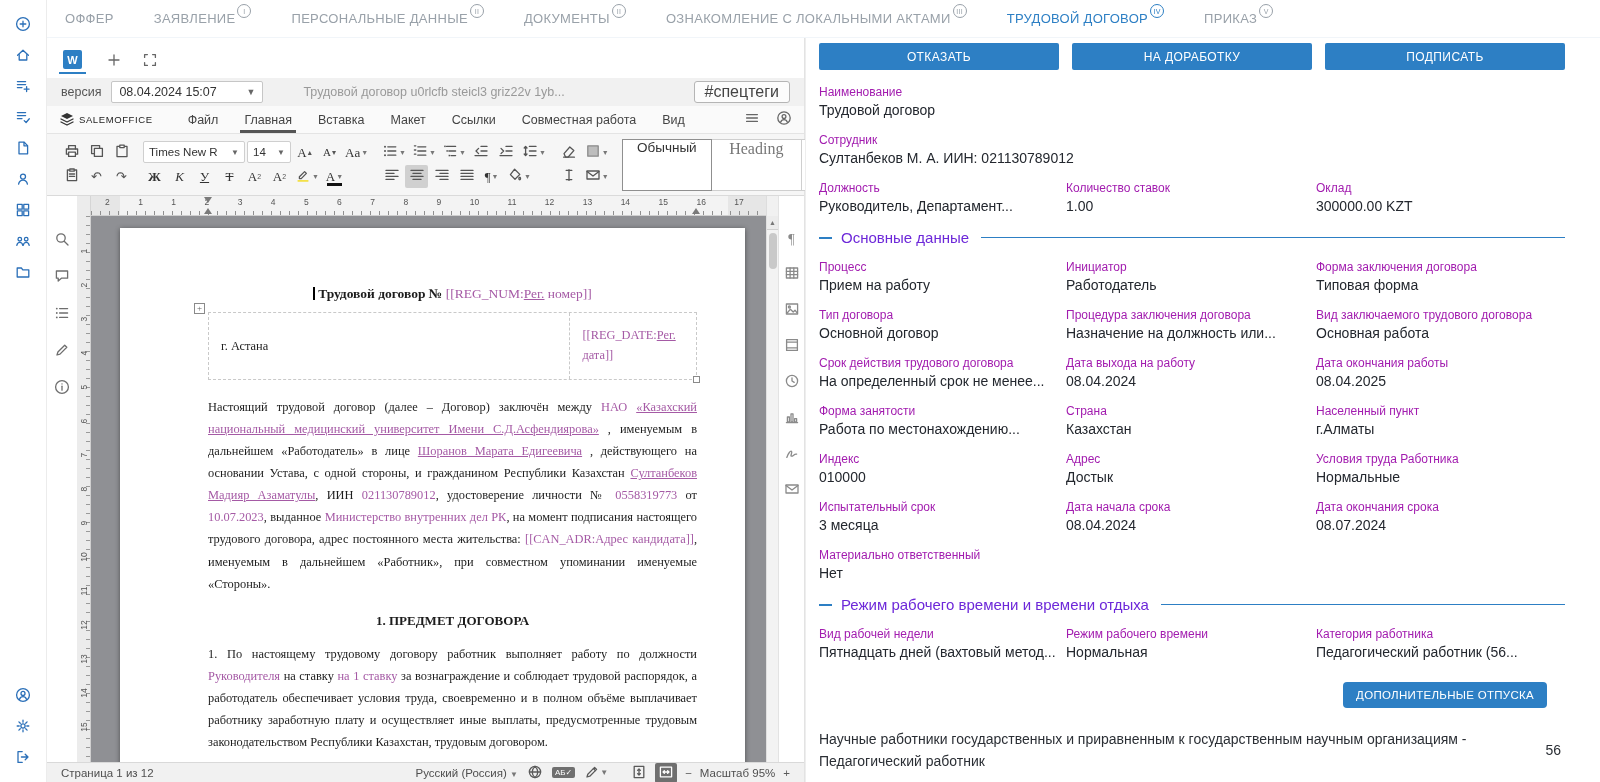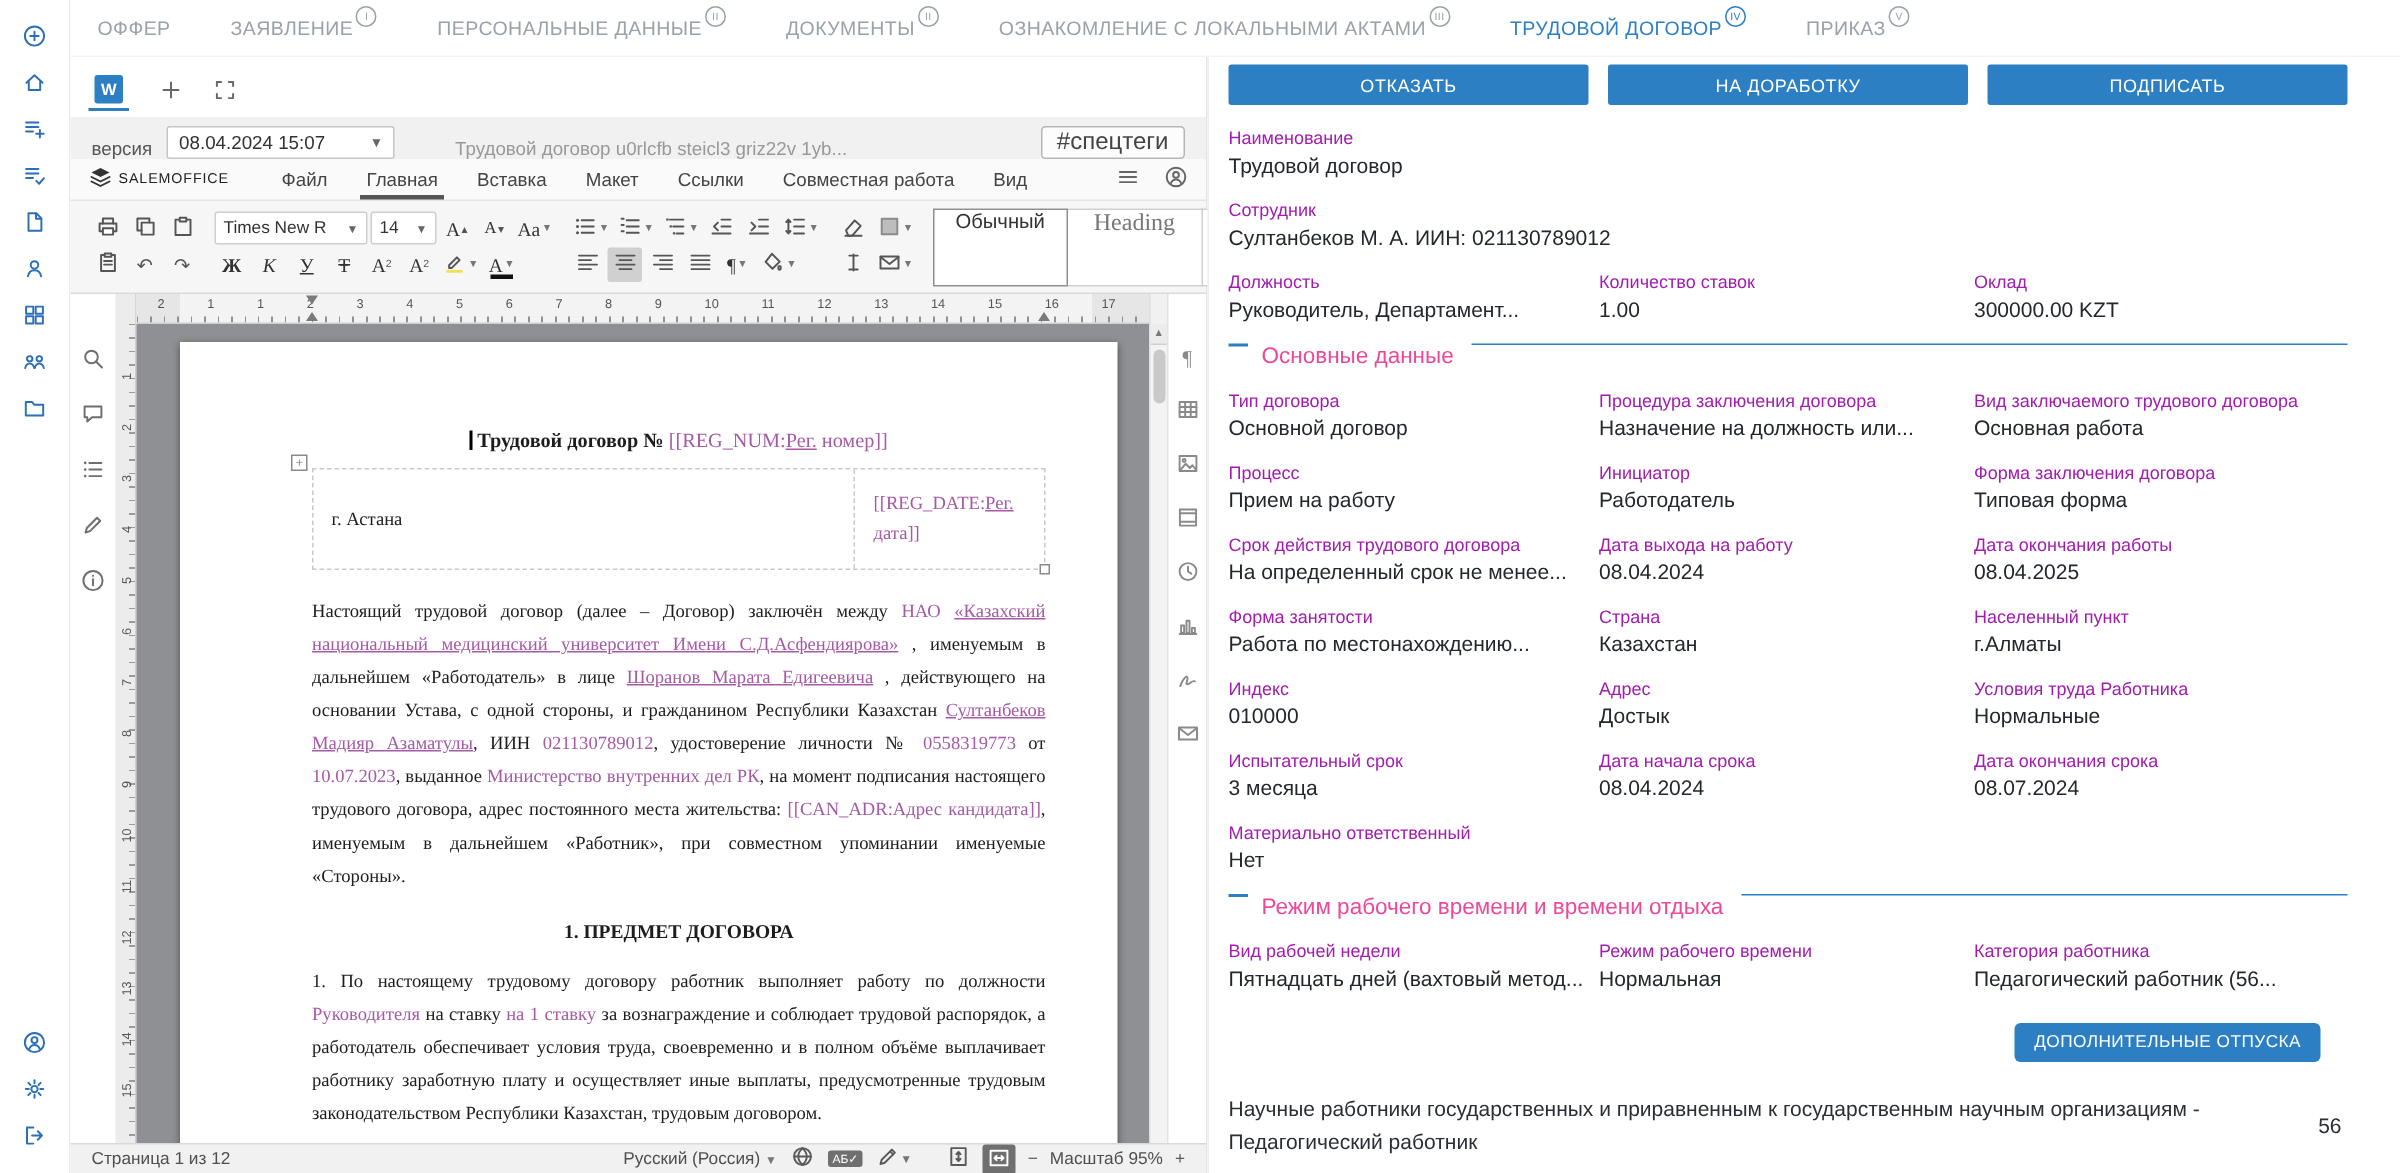--- a/index.html
+++ b/index.html
@@ -18,21 +18,21 @@
 .nav-sup{width:14px;height:14px;border:1px solid currentColor;border-radius:50%;font-size:7px;line-height:1;display:flex;align-items:center;justify-content:center;margin:-7px 0 0 2px}
 .nav-tab.active{color:#2d7fc4}
 
 
 #editor{grid-row:2;grid-column:2;display:flex;flex-direction:column;min-width:0;border-right:1px solid #e3e3e3;background:#fff}
 #docbar{height:40px;display:flex;align-items:flex-end;padding:0 12px 4px;gap:20px}
 .wtab{display:flex;flex-direction:column;align-items:center;gap:3px}
 .wtab-box{width:19px;height:19px;background:#2d7fc4;color:#fff;font-size:11px;font-weight:bold;display:flex;align-items:center;justify-content:center;border-radius:2px}
 .wtab-underline{width:27px;height:2px;background:#2d7fc4}
 .docbar-btn{color:#666;display:flex;align-items:center;justify-content:center;height:24px;cursor:pointer}
-#versionbar{height:28px;background:#f1f1f1;display:flex;align-items:flex-end;padding:0 14px;gap:10px;font-size:12.5px;color:#555;flex:0 0 auto}
+#versionbar{height:28px;background:#f1f1f1;display:flex;align-items:center;padding:0 14px;gap:10px;font-size:12.5px;color:#555;flex:0 0 auto}
 .version-select{width:152px;height:22px;background:#fff;border:1px solid #c6c6c6;border-radius:2px;display:flex;align-items:center;padding:0 7px;color:#333;cursor:pointer}
 .version-select .dd{margin-left:auto;font-size:9px;color:#666}
 #ver-doc-title{margin-left:30px;color:#999;white-space:nowrap;overflow:hidden}
 #spectags{margin-left:auto;height:22px;padding:0 10px;background:#fcfcfc;border:1px solid #b5b5b5;border-radius:3px;font-size:16px;color:#444;display:flex;align-items:center;cursor:pointer}
 #menubar{height:28px;background:#fafafa;border-bottom:1px solid #e4e4e4;display:flex;align-items:stretch;padding:0 12px;font-size:12.5px;color:#444;flex:0 0 auto}
 #brand{display:flex;align-items:center;gap:4px;font-size:9.5px;font-weight:normal;letter-spacing:.6px;color:#222;margin-right:22px}
 .menu-item{padding:0 13px;display:flex;align-items:center;position:relative;cursor:pointer}
 .menu-item.active::after{content:"";position:absolute;left:9px;right:9px;bottom:0;height:3px;background:#555}
 #menubar-right{margin-left:auto;display:flex;align-items:center;gap:16px;color:#555}
 
@@ -102,21 +102,21 @@
 .tbl-handle{position:absolute;top:-10px;left:-15px;width:11px;height:11px;border:1px solid #8a8a8a;background:#fff;display:flex;align-items:center;justify-content:center;font-size:9px;color:#666;line-height:1;cursor:move}
 .tbl-resize{position:absolute;right:-4px;bottom:-4px;width:7px;height:7px;border:1px solid #8a8a8a;background:#fff;cursor:nwse-resize}
 
 #panel{grid-row:2;grid-column:3;background:#fff;border-left:1px solid #eee;padding:5px 35px 0 13px;overflow:hidden}
 #actions{display:flex;gap:13px;margin-bottom:15px}
 .action-btn{flex:1;height:27px;background:#2d7fc4;color:#fff;font-size:12px;letter-spacing:.4px;display:flex;align-items:center;justify-content:center;border-radius:2px;cursor:pointer}
 .f-row{display:grid;grid-template-columns:247px 250px 1fr;margin-bottom:15px}
 .f-row.single{grid-template-columns:1fr}
 .f-label{font-size:12px;color:#a21caf;margin-bottom:3px}
 .f-value{font-size:14px;color:#23272e}
-.sec-head{display:flex;margin:4px 0 14px;color:#ec4899;cursor:pointer}
+.sec-head{display:flex;align-items:center;margin:4px 0 14px;color:#6d28d9;cursor:pointer}
 .sec-dash{width:13px;height:2px;background:#2d7fc4;margin-right:9px}
 .sec-title{font-size:15px}
 .sec-line{flex:1;height:1px;background:#2d7fc4;margin-left:12px}
 #extra-btn{margin:22px 18px 20px auto;width:max-content;height:26px;padding:0 13px;background:#2d7fc4;color:#fff;font-size:11.5px;display:flex;align-items:center;border-radius:4px;letter-spacing:.3px;cursor:pointer}
 #vacation-row{display:flex;align-items:center;margin-bottom:14px;font-size:14px;color:#2b2f35}
 #vacation-text{max-width:660px;line-height:1.6}
 #vacation-days{margin-left:auto;padding-right:4px}
 </style>
 </head>
 <body>
@@ -806,44 +806,44 @@
         </div>
       </div>
     <div id="panel-sections">
         <div class="sec-head">
           <span class="sec-dash"></span>
           <span class="sec-title">Основные данные</span>
           <span class="sec-line"></span>
         </div>
         <div class="f-row">
           <div class="f-cell">
+            <div class="f-label">Процесс</div>
+            <div class="f-value">Прием на работу</div>
+          </div>
+          <div class="f-cell">
+            <div class="f-label">Инициатор</div>
+            <div class="f-value">Работодатель</div>
+          </div>
+          <div class="f-cell">
+            <div class="f-label">Форма заключения договора</div>
+            <div class="f-value">Типовая форма</div>
+          </div>
+        </div>
+        <div class="f-row">
+          <div class="f-cell">
             <div class="f-label">Тип договора</div>
             <div class="f-value">Основной договор</div>
           </div>
           <div class="f-cell">
             <div class="f-label">Процедура заключения договора</div>
             <div class="f-value">Назначение на должность или...</div>
           </div>
           <div class="f-cell">
             <div class="f-label">Вид заключаемого трудового договора</div>
             <div class="f-value">Основная работа</div>
-          </div>
-        </div>
-        <div class="f-row">
-          <div class="f-cell">
-            <div class="f-label">Процесс</div>
-            <div class="f-value">Прием на работу</div>
-          </div>
-          <div class="f-cell">
-            <div class="f-label">Инициатор</div>
-            <div class="f-value">Работодатель</div>
-          </div>
-          <div class="f-cell">
-            <div class="f-label">Форма заключения договора</div>
-            <div class="f-value">Типовая форма</div>
           </div>
         </div>
         <div class="f-row">
           <div class="f-cell">
             <div class="f-label">Срок действия трудового договора</div>
             <div class="f-value">На определенный срок не менее...</div>
           </div>
           <div class="f-cell">
             <div class="f-label">Дата выхода на работу</div>
             <div class="f-value">08.04.2024</div>

